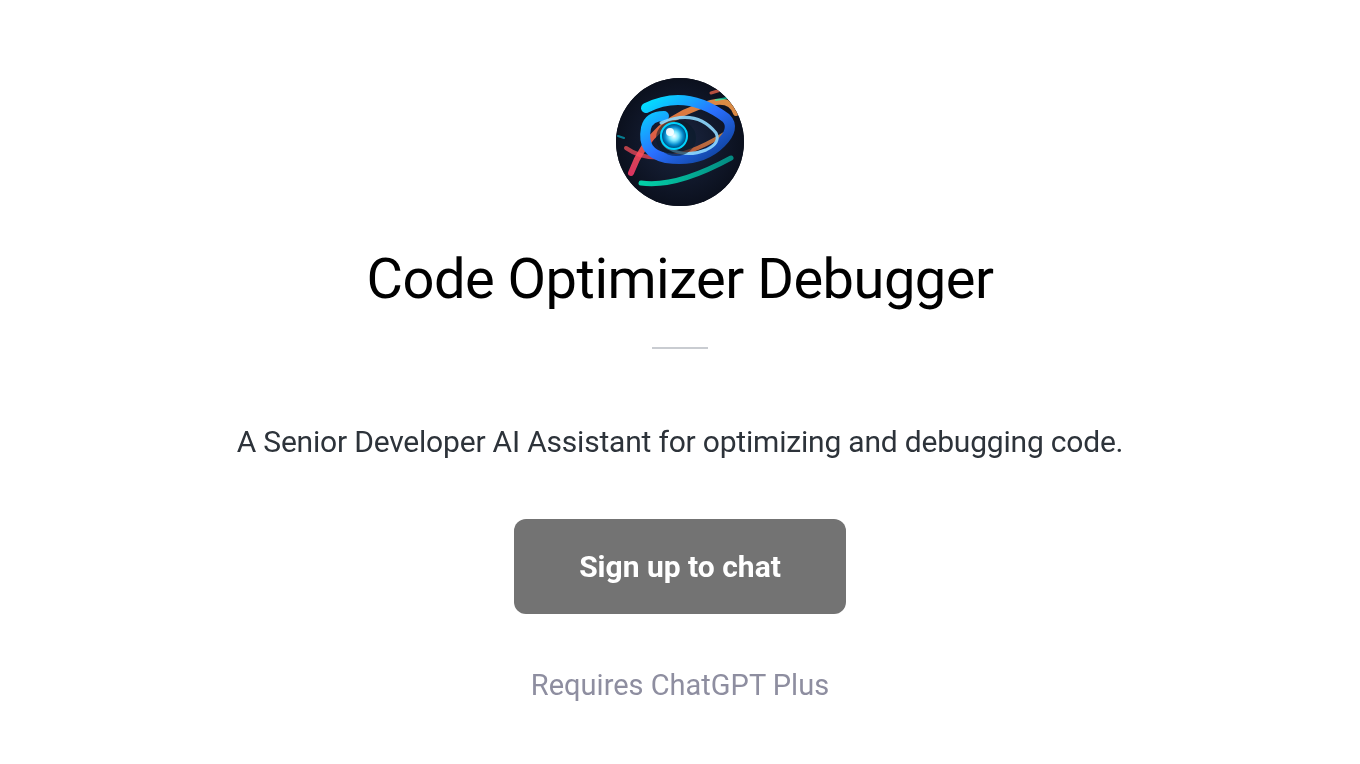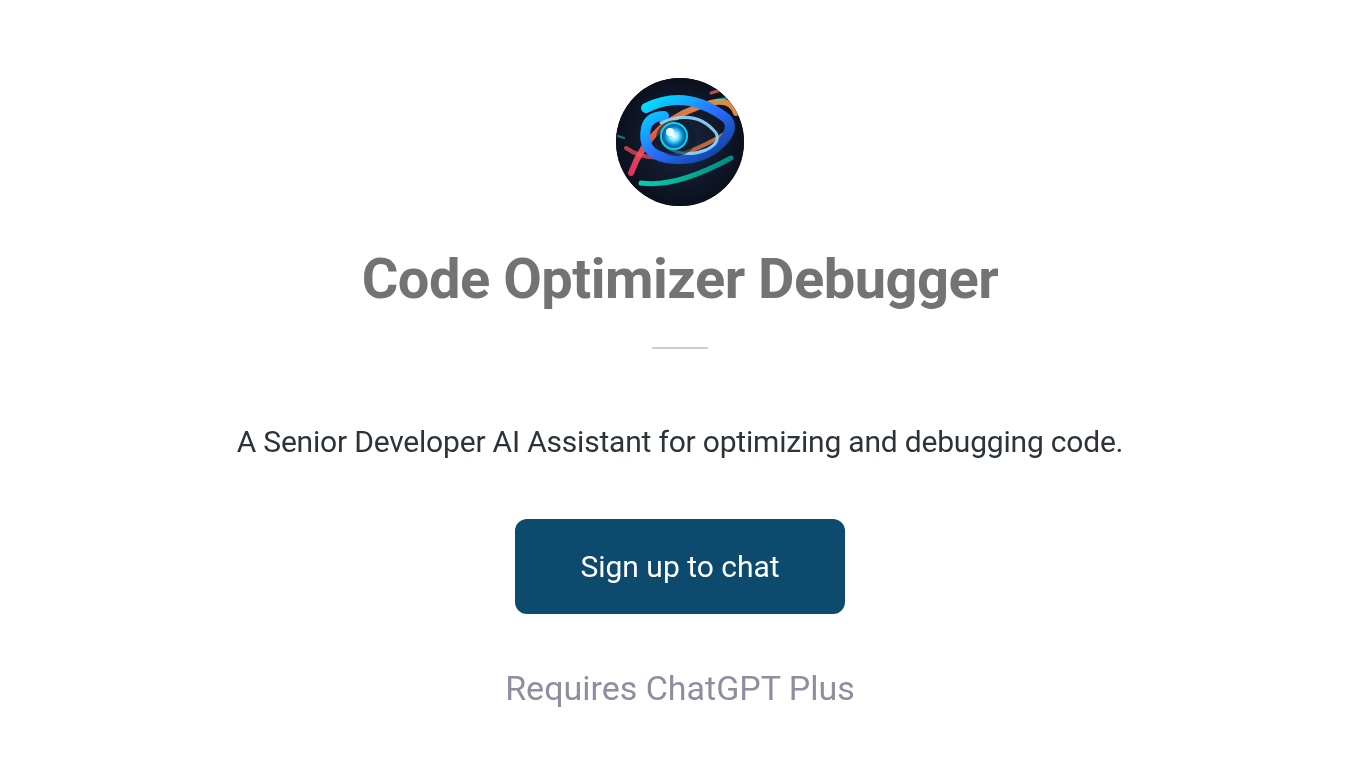--- a/index.html
+++ b/index.html
@@ -25,53 +25,53 @@
       position: relative;
       overflow: hidden;
       margin-bottom: 40px;
     }
     .avatar svg {
       width: 100%;
       height: 100%;
     }
     .title {
       font-size: 56px;
-      font-weight: 700;
-      color: #737373;
+      font-weight: 400;
+      color: #000000;
       margin-bottom: 35px;
       letter-spacing: -0.5px;
     }
     .divider {
       width: 56px;
       height: 2px;
       background: #c9ccd1;
       margin-bottom: 75px;
     }
     .subtitle {
       font-size: 30px;
       font-weight: 400;
       color: #2d333a;
       margin-bottom: 60px;
       letter-spacing: -0.2px;
       text-align: center;
     }
     .cta-button {
-      background: #0c4a6e;
+      background: #737373;
       color: #ffffff;
       border: none;
       border-radius: 12px;
       font-size: 30px;
-      font-weight: 400;
+      font-weight: 700;
       padding: 30px 65px;
       cursor: pointer;
       margin-bottom: 54px;
       font-family: inherit;
     }
     .footer-text {
-      font-size: 34px;
+      font-size: 29px;
       font-weight: 400;
       color: #8e8ea0;
     }
   </style>
 </head>
 <body>
 
 <div class="avatar">
   <svg viewBox="0 0 128 128">
     <defs>

